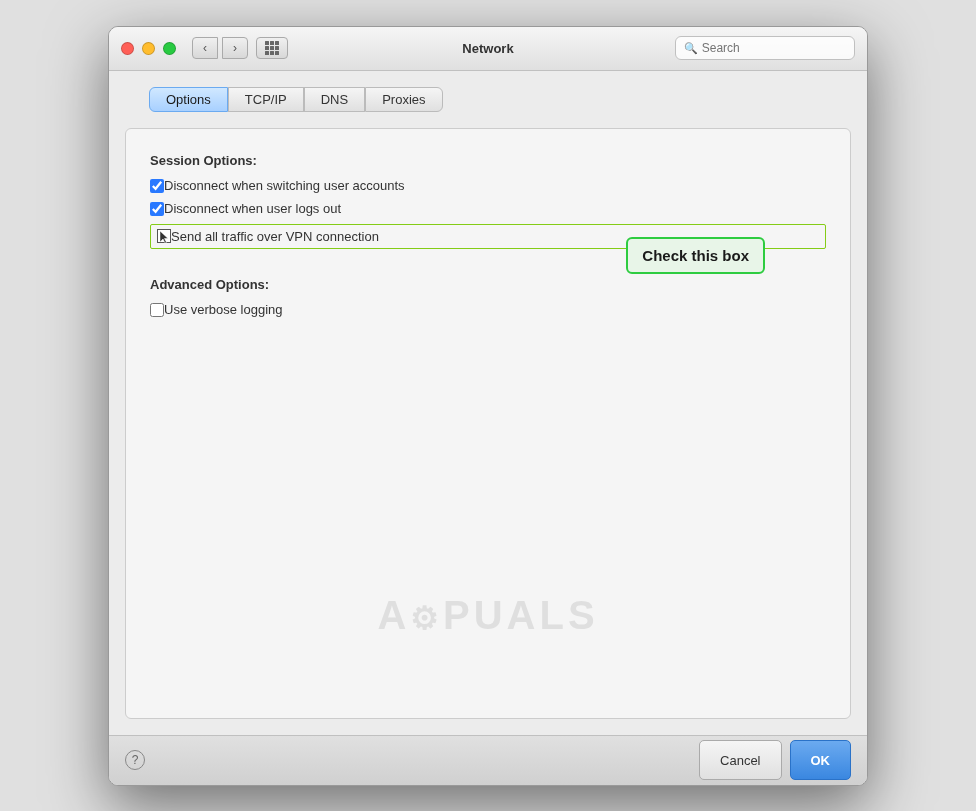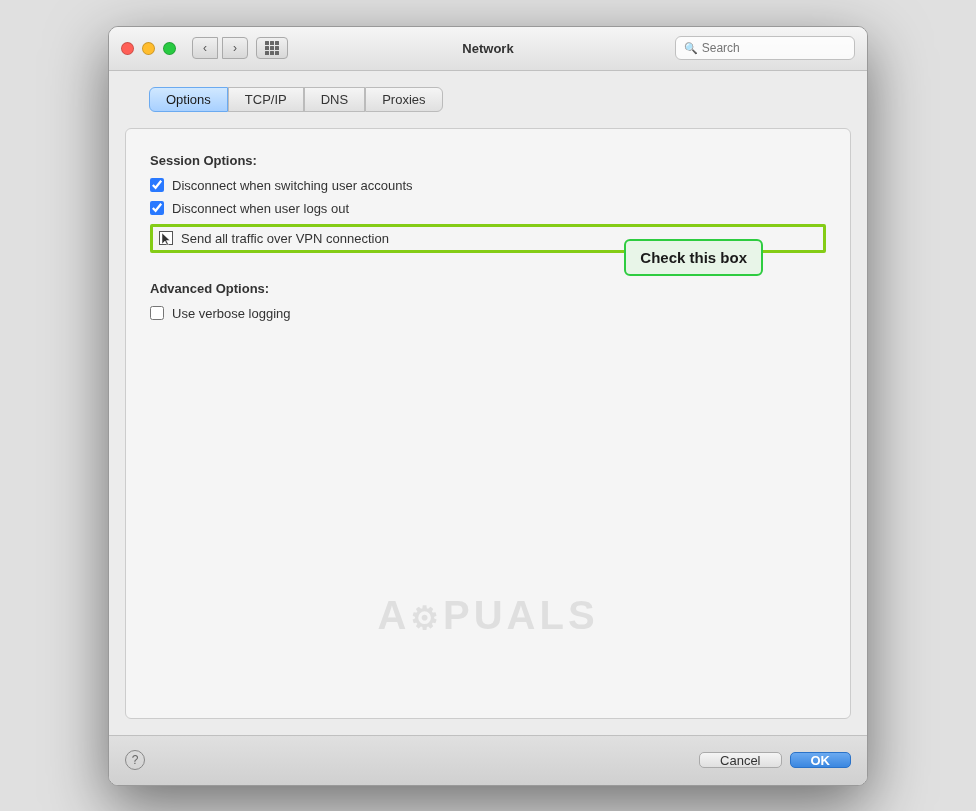--- a/index.html
+++ b/index.html
@@ -219,43 +219,41 @@
     
     .section-title {
       font-size: 13px;
       font-weight: 600;
       color: #333;
       margin-bottom: 10px;
     }
 
     .checkbox-row {
       display: flex;
-      align-items: flex-start;
+      align-items: flex-end;
       margin-bottom: 8px;
-      gap: 8px;
     }
 
     .checkbox-row input[type="checkbox"] {
       width: 14px;
       height: 14px;
       cursor: pointer;
       accent-color: #2979ff;
     }
 
     .checkbox-label {
       font-size: 13px;
       color: #333;
     }
 
     
     .highlighted-row {
       display: flex;
       align-items: center;
-      gap: 8px;
-      border: 3px solid #84cc16;
+      border: 1px solid #84cc16;
       border-radius: 2px;
       padding: 4px 6px;
       margin-bottom: 8px;
       background: #f5f5f5;
       position: relative;
     }
 
     .cursor-indicator {
       width: 14px;
       height: 14px;
@@ -322,21 +320,21 @@
     }
 
     .spacer { flex: 1; }
 
     .action-btn {
       padding: 4px 20px;
       border-radius: 5px;
       font-size: 13px;
       cursor: pointer;
       margin-left: 8px;
-      height: 16px;
+      height: 40px;
       display: flex;
       align-items: center;
     }
 
     .cancel-btn {
       background: linear-gradient(to bottom, #f5f5f5, #e0e0e0);
       border: 1px solid #aaa;
       color: #333;
     }
 

